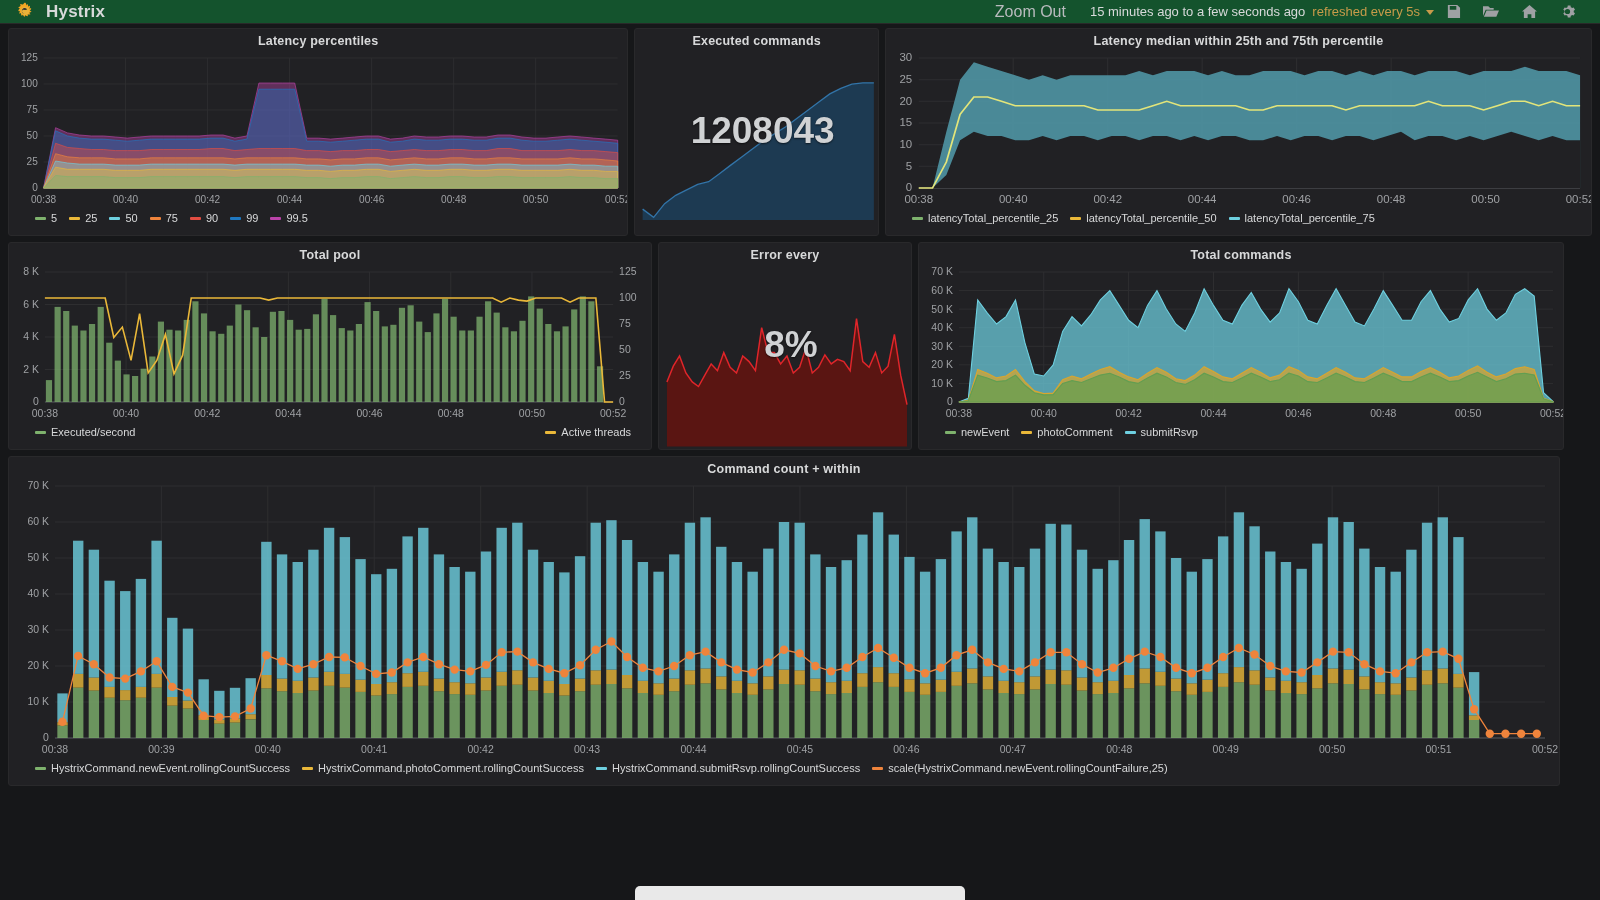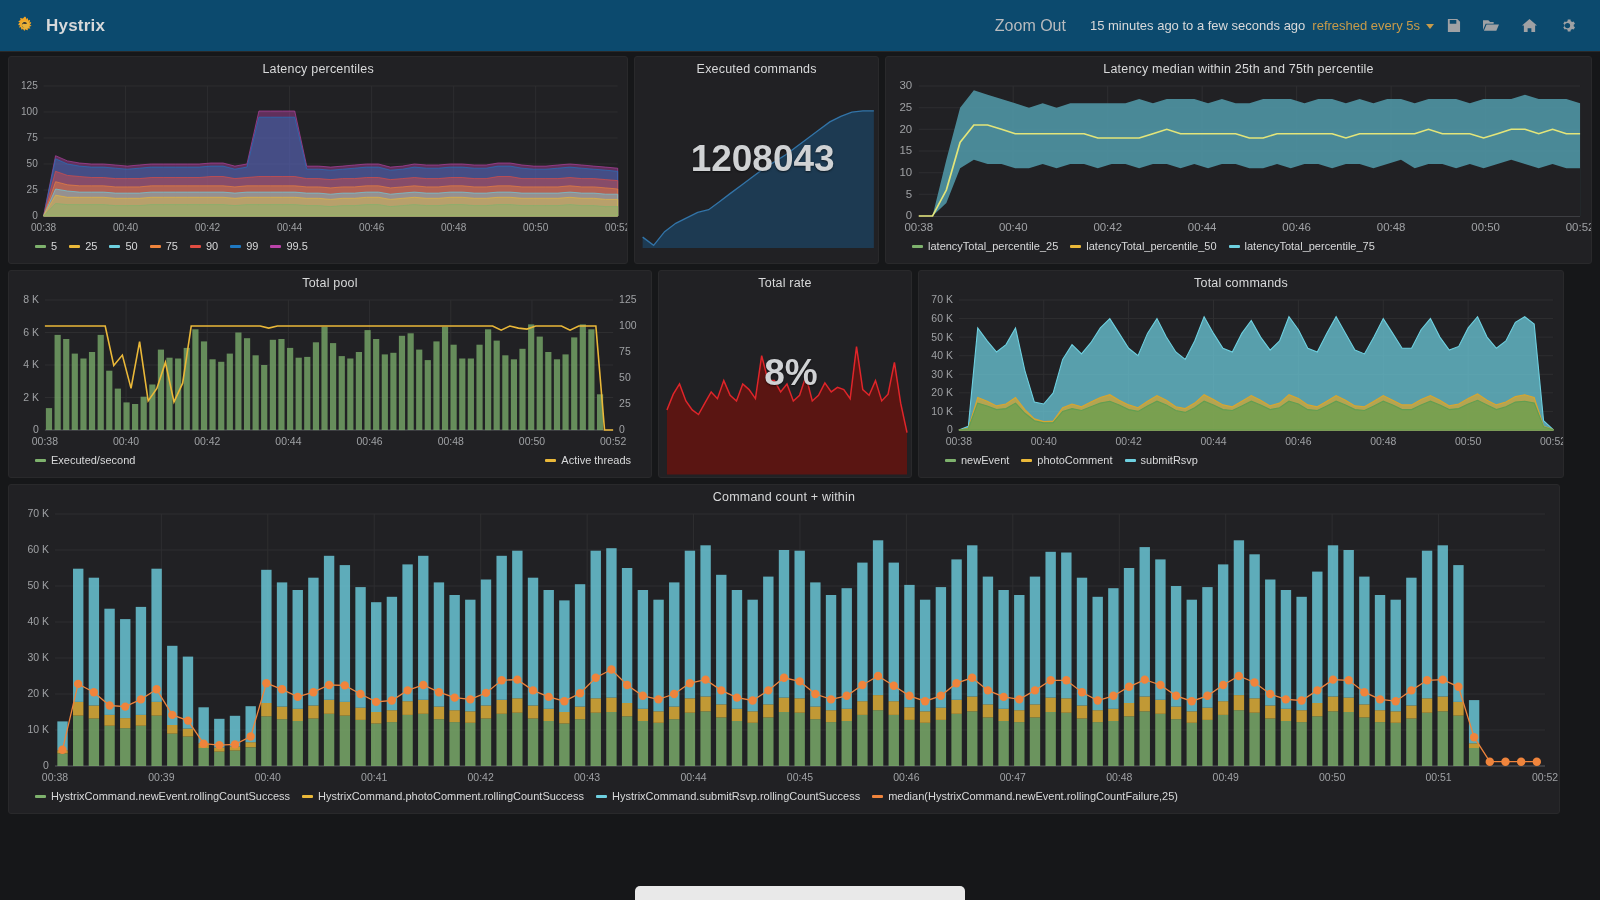--- a/index.html
+++ b/index.html
@@ -5,22 +5,22 @@
   * { box-sizing: border-box; margin: 0; padding: 0; }
   html, body {
     width: 1600px; height: 900px;
     background: #161719;
     font-family: "Liberation Sans", sans-serif;
     overflow: hidden;
   }
 
   
   .navbar {
-    height: 52px; width: 1600px;
-    background: #0c4a6e;
+    height: 24px; width: 1600px;
+    background: #14532d;
     border-bottom: 1px solid #292929;
     display: flex; align-items: center;
     padding: 0 14px;
   }
   .brand { display: flex; align-items: center; gap: 10px; }
   .brand-logo { width: 22px; height: 22px; }
   .brand-title {
     color: #d8d9da; font-size: 17px; font-weight: 600; letter-spacing: .2px;
   }
   .nav-right {
@@ -45,21 +45,21 @@
   .dash { padding: 4px 8px 0 8px; }
   .row { display: flex; gap: 6px; margin-bottom: 6px; }
   .panel {
     background: #212124;
     border: 1px solid #29292b;
     border-radius: 3px;
     position: relative;
   }
   .panel-title {
     text-align: center; color: #d8d9da;
-    font-size: 12.5px; font-weight: normal;
+    font-size: 12.5px; font-weight: bold;
     padding: 5px 0 2px 0;
     letter-spacing: .2px;
   }
   .chart-area { position: relative; width: 100%; }
   .chart-area svg { display: block; width: 100%; height: 100%; }
 
   
   .legend {
     display: flex; flex-wrap: wrap; align-items: center;
     gap: 12px; padding: 2px 0 4px 26px;
@@ -390,21 +390,21 @@
           <span>Executed/second</span>
         </span>
         <span class="legend-item">
           <span class="legend-swatch" style="background:#eab839"></span>
           <span>Active threads</span>
         </span>
       </div>
     </div>
 
     <div class="panel" style="width:254px;height:208px;">
-      <div class="panel-title">Total rate</div>
+      <div class="panel-title">Error every</div>
       <div class="singlestat" style="height:184px;">
         <div class="spark">
           <svg viewBox="0 0 254 184" preserveAspectRatio="none" id="svg-err">
               <path d="M8.0,118.9 L14.4,103.0 L20.7,92.7 L27.1,109.8 L33.5,118.9 L39.8,123.5 L46.2,112.1 L52.6,100.7 L58.9,107.5 L65.3,89.3 L71.7,104.1 L78.1,109.8 L84.4,92.7 L90.8,98.4 L97.2,107.5 L103.5,64.2 L109.9,89.3 L116.3,89.3 L122.6,100.7 L129.0,92.7 L135.4,109.8 L141.7,104.1 L148.1,84.7 L154.5,109.8 L160.8,104.1 L167.2,91.6 L173.6,100.7 L179.9,96.1 L186.3,98.4 L192.7,107.5 L199.1,55.1 L205.4,98.4 L211.8,104.1 L218.2,89.3 L224.5,109.8 L230.9,103.0 L237.3,71.0 L243.6,112.1 L250.0,141.7 L250,184 L8,184 Z" fill="#5a1512"></path>
               <path d="M8.0,118.9 L14.4,103.0 L20.7,92.7 L27.1,109.8 L33.5,118.9 L39.8,123.5 L46.2,112.1 L52.6,100.7 L58.9,107.5 L65.3,89.3 L71.7,104.1 L78.1,109.8 L84.4,92.7 L90.8,98.4 L97.2,107.5 L103.5,64.2 L109.9,89.3 L116.3,89.3 L122.6,100.7 L129.0,92.7 L135.4,109.8 L141.7,104.1 L148.1,84.7 L154.5,109.8 L160.8,104.1 L167.2,91.6 L173.6,100.7 L179.9,96.1 L186.3,98.4 L192.7,107.5 L199.1,55.1 L205.4,98.4 L211.8,104.1 L218.2,89.3 L224.5,109.8 L230.9,103.0 L237.3,71.0 L243.6,112.1 L250.0,141.7 " fill="none" stroke="#e0252a" stroke-width="1.5"></path>
             </svg>
         </div>
         <div class="value">8%</div>
       </div>
     </div>
@@ -895,20 +895,20 @@
           <span class="legend-item">
             <span class="legend-swatch" style="background: rgb(234, 184, 57);"></span>
             <span>HystrixCommand.photoComment.rollingCountSuccess</span>
           </span>
           <span class="legend-item">
             <span class="legend-swatch" style="background: rgb(110, 208, 224);"></span>
             <span>HystrixCommand.submitRsvp.rollingCountSuccess</span>
           </span>
           <span class="legend-item">
             <span class="legend-swatch" style="background: rgb(239, 132, 60);"></span>
-            <span>median(HystrixCommand.newEvent.rollingCountFailure,25)</span>
+            <span>scale(HystrixCommand.newEvent.rollingCountFailure,25)</span>
           </span>
         </div>
     </div>
   </div>
 </div>
 
 <div class="bottom-bar"></div>
 
 </body></html>

